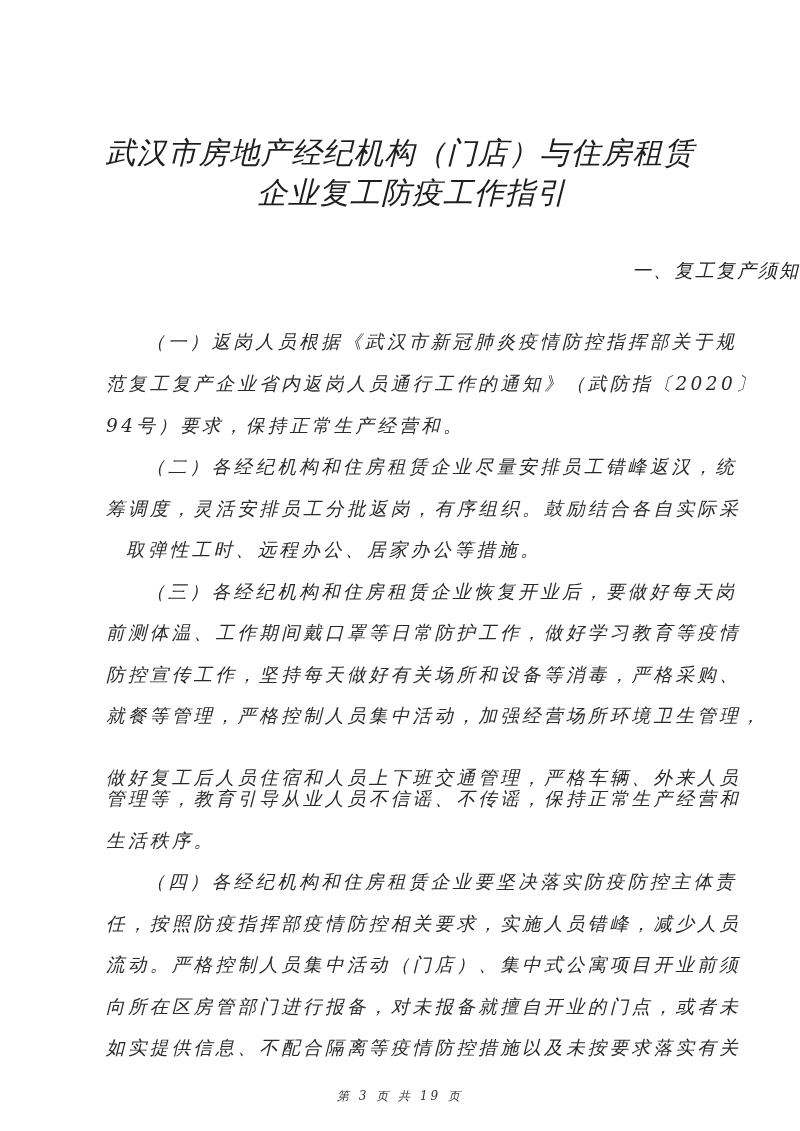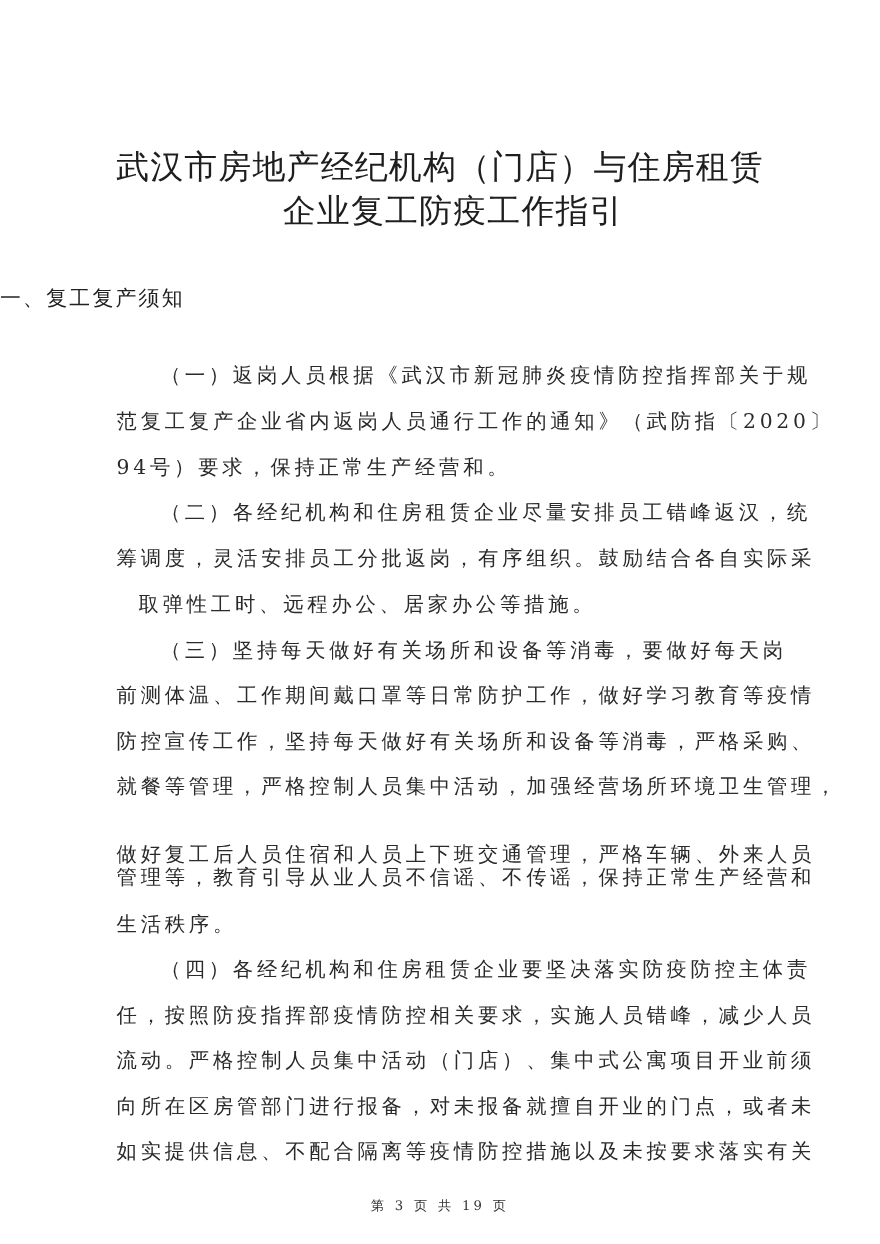--- a/index.html
+++ b/index.html
@@ -1,24 +1,24 @@
 <!DOCTYPE html>
 <html><head>
 <meta charset="utf-8">
 <style>
   html, body { margin: 0; padding: 0; background: #ffffff; }
   body { width: 800px; height: 1131px; position: relative; overflow: hidden;
          font-family: "DejaVu Serif", "Liberation Serif", serif; color: #222; }
-  .page { position: absolute; left: 0; top: 0; width: 724px; height: 1131px; }
+  .page { position: absolute; left: 0; top: 0; width: 724px; height: 1131px; font-style: italic; }
   .title { position: absolute; left: 0; width: 800px; text-align: center;
            font-family: "DejaVu Sans", "Liberation Sans", sans-serif;
            font-size: 30px; letter-spacing: 1px; color: #1e1e1e; line-height: 44px; }
   .title.l1 { top: 131px; }
   .title.l2 { top: 171px; padding-left: 12px; }
-  .section { position: absolute; left: 0; width: 800px; top: 258px; text-align: left;
+  .section { position: absolute; left: 0; width: 800px; top: 258px; text-align: right;
              font-size: 19px; letter-spacing: 2px; color: #222; }
   .line { position: absolute; left: 106px; width: 600px; font-size: 18.5px;
           letter-spacing: 3.4px; white-space: nowrap; color: #2a2a2a; line-height: 24px; }
   .footer { position: absolute; top: 1038px; left: 0; width: 800px; text-align: center;
             font-size: 12px; letter-spacing: 3px; color: #333; }
 </style>
 </head>
 <body>
 
 <div class="page">
@@ -28,21 +28,21 @@
   <div class="section">一、复工复产须知</div>
 
   <div class="line" style="top:330px; padding-left:40px;">（一）返岗人员根据《武汉市新冠肺炎疫情防控指挥部关于规</div>
   <div class="line" style="top:372px;">范复工复产企业省内返岗人员通行工作的通知》（武防指〔2020〕</div>
   <div class="line" style="top:414px;">94号）要求，保持正常生产经营和。</div>
 
   <div class="line" style="top:455px; padding-left:40px;">（二）各经纪机构和住房租赁企业尽量安排员工错峰返汉，统</div>
   <div class="line" style="top:497px;">筹调度，灵活安排员工分批返岗，有序组织。鼓励结合各自实际采</div>
   <div class="line" style="top:538px;margin-left:20px;">取弹性工时、远程办公、居家办公等措施。</div>
 
-  <div class="line" style="top:580px; padding-left:40px;">（三）坚持每天做好有关场所和设备等消毒，要做好每天岗</div>
+  <div class="line" style="top:580px; padding-left:40px;">（三）各经纪机构和住房租赁企业恢复开业后，要做好每天岗</div>
   <div class="line" style="top:621px;">前测体温、工作期间戴口罩等日常防护工作，做好学习教育等疫情</div>
   <div class="line" style="top:663px;">防控宣传工作，坚持每天做好有关场所和设备等消毒，严格采购、</div>
   <div class="line" style="top:704px;">就餐等管理，严格控制人员集中活动，加强经营场所环境卫生管理，</div>
   <div class="line" style="top:766px;">做好复工后人员住宿和人员上下班交通管理，严格车辆、外来人员</div>
   <div class="line" style="top:787px;">管理等，教育引导从业人员不信谣、不传谣，保持正常生产经营和</div>
   <div class="line" style="top:829px;">生活秩序。</div>
 
   <div class="line" style="top:870px; padding-left:40px;">（四）各经纪机构和住房租赁企业要坚决落实防疫防控主体责</div>
   <div class="line" style="top:912px;">任，按照防疫指挥部疫情防控相关要求，实施人员错峰，减少人员</div>
   <div class="line" style="top:953px;">流动。严格控制人员集中活动（门店）、集中式公寓项目开业前须</div>

